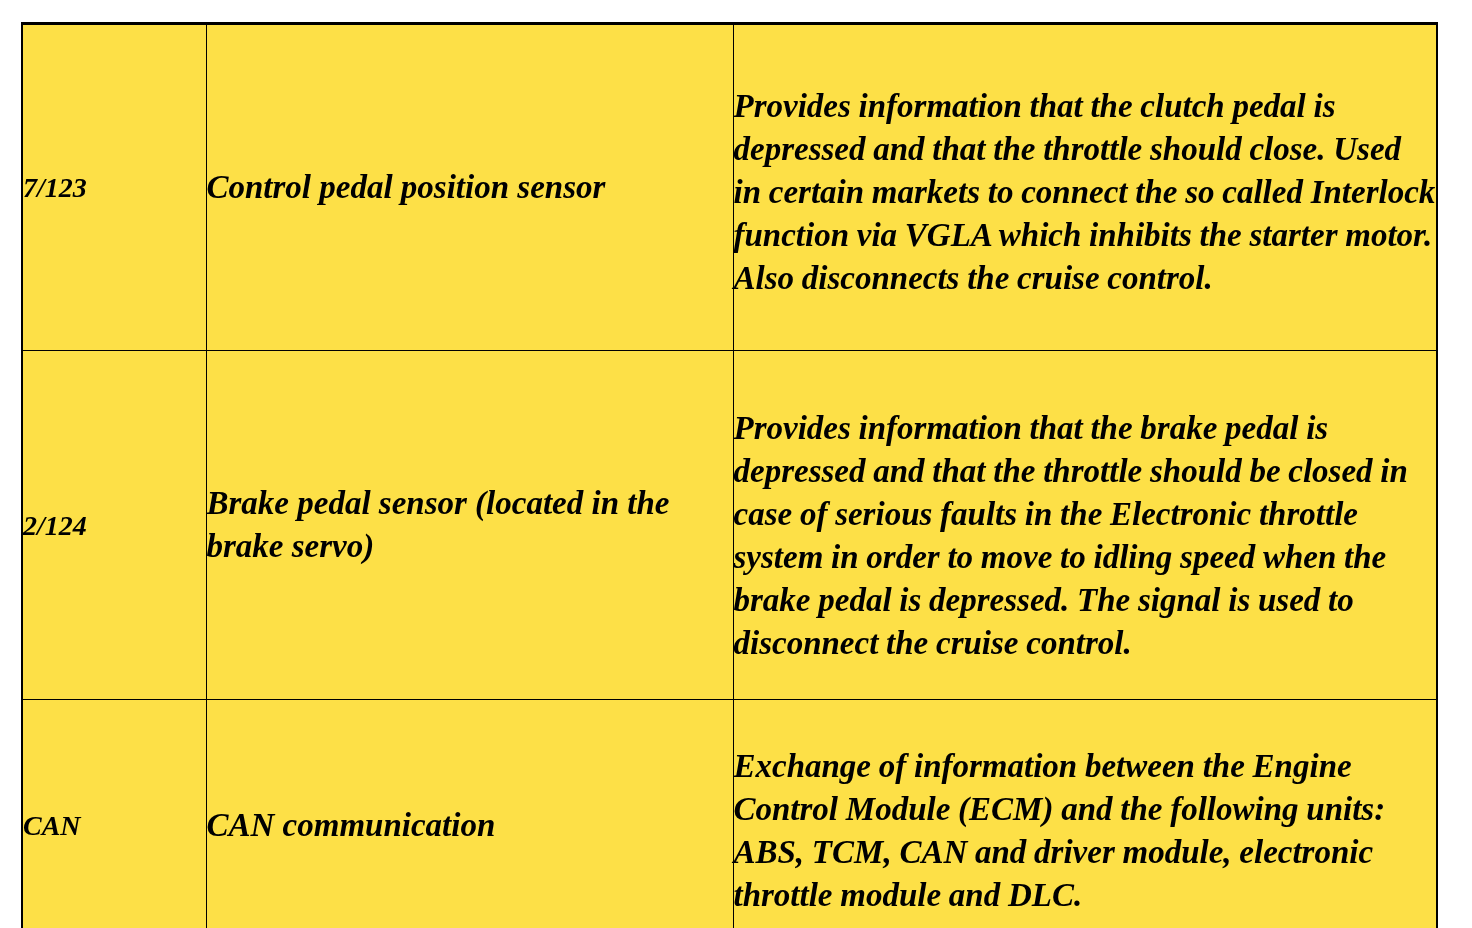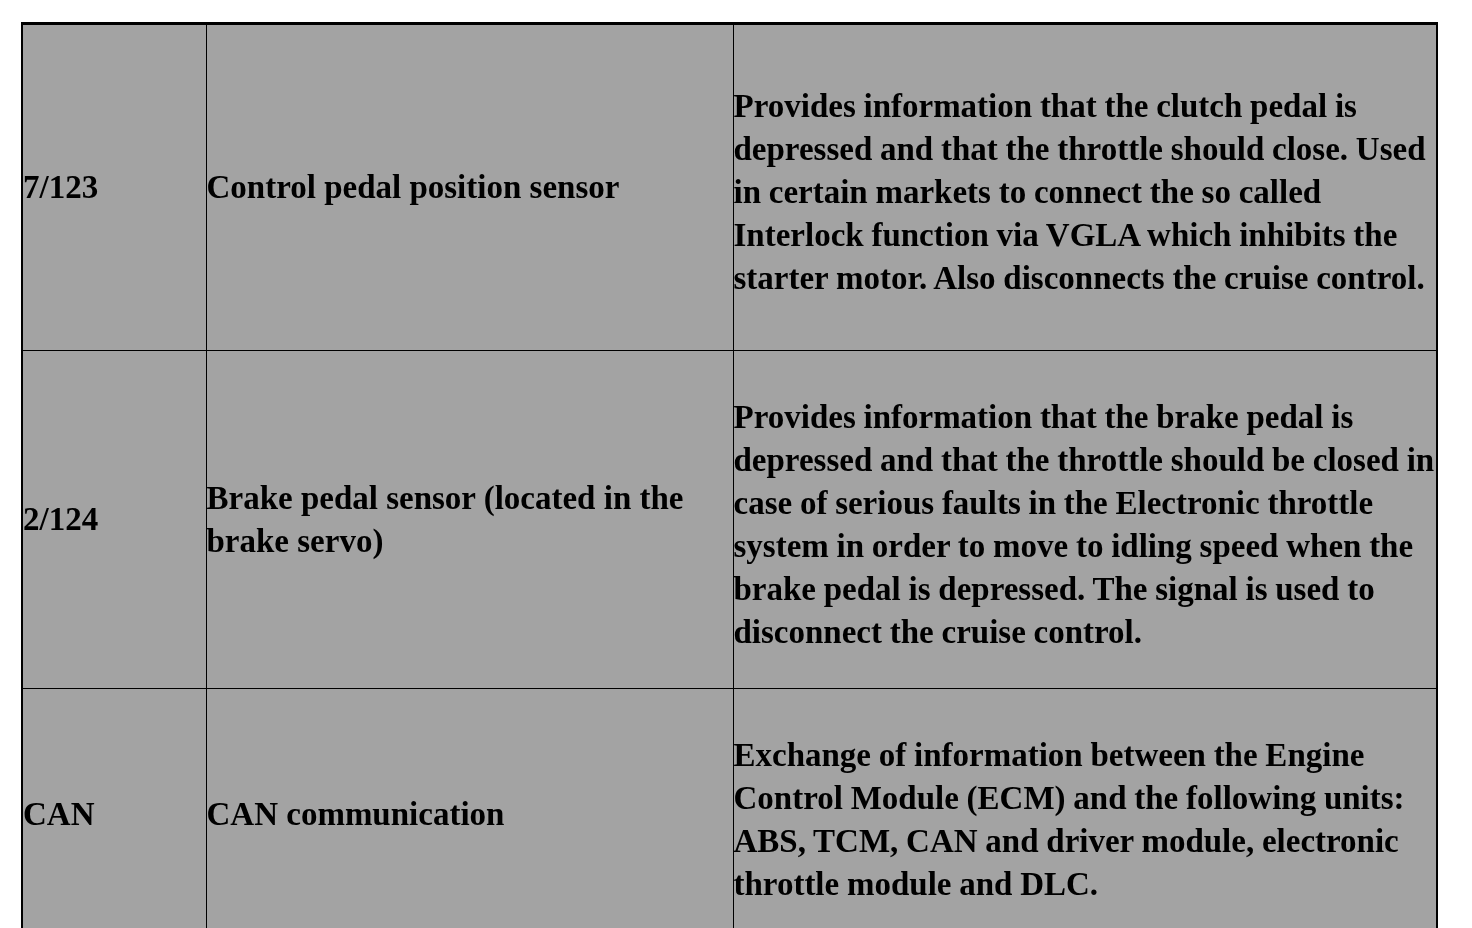--- a/index.html
+++ b/index.html
@@ -32,21 +32,22 @@
     width: 1415px;
     border-collapse: collapse;
     table-layout: fixed;
     background: #ffffff;
   }
 
   .component-table td {
     border: 1.5px solid #000000;
     padding: 0;
     vertical-align: middle;
-    background: #a3a3a3;
+    background: #fde047;
+    font-style: italic;
   }
 
   
   .component-table {
     outline: none;
   }
   .component-table tr:first-child td {
     border-top-width: 3px;
   }
   .component-table tr:last-child td {
@@ -58,21 +59,21 @@
   .component-table td:last-child {
     border-right-width: 2.5px;
   }
 
   col.col-code  { width: 184px; }
   col.col-name  { width: 527px; }
   col.col-desc  { width: 704px; }
 
   .cell-code {
     padding: 0 0 0 15px;
-    font-size: 33px;
+    font-size: 28px;
     font-weight: bold;
     line-height: 43px;
     letter-spacing: 0px;
     white-space: nowrap;
   }
 
   .cell-name {
     padding: 0 12px 0 13px;
     font-size: 33px;
     font-weight: bold;
@@ -87,21 +88,21 @@
     vertical-align: top;
     word-spacing: -0.5px;
   }
 
   
   tr.row-1 td { height: 315px; }
   tr.row-2 td { height: 326px; }
   tr.row-3 td { height: 240px; }
 
   tr.row-1 .cell-desc { padding-top: 10px; }
-  tr.row-2 .cell-desc { padding-top: 11px; }
+  tr.row-2 .cell-desc { padding-top: 22px; }
   tr.row-3 .cell-desc { padding-top: 11px; }
 </style>
 </head>
 <body>
 
 <div class="page">
 
   <table class="component-table">
     <colgroup>
       <col class="col-code">

